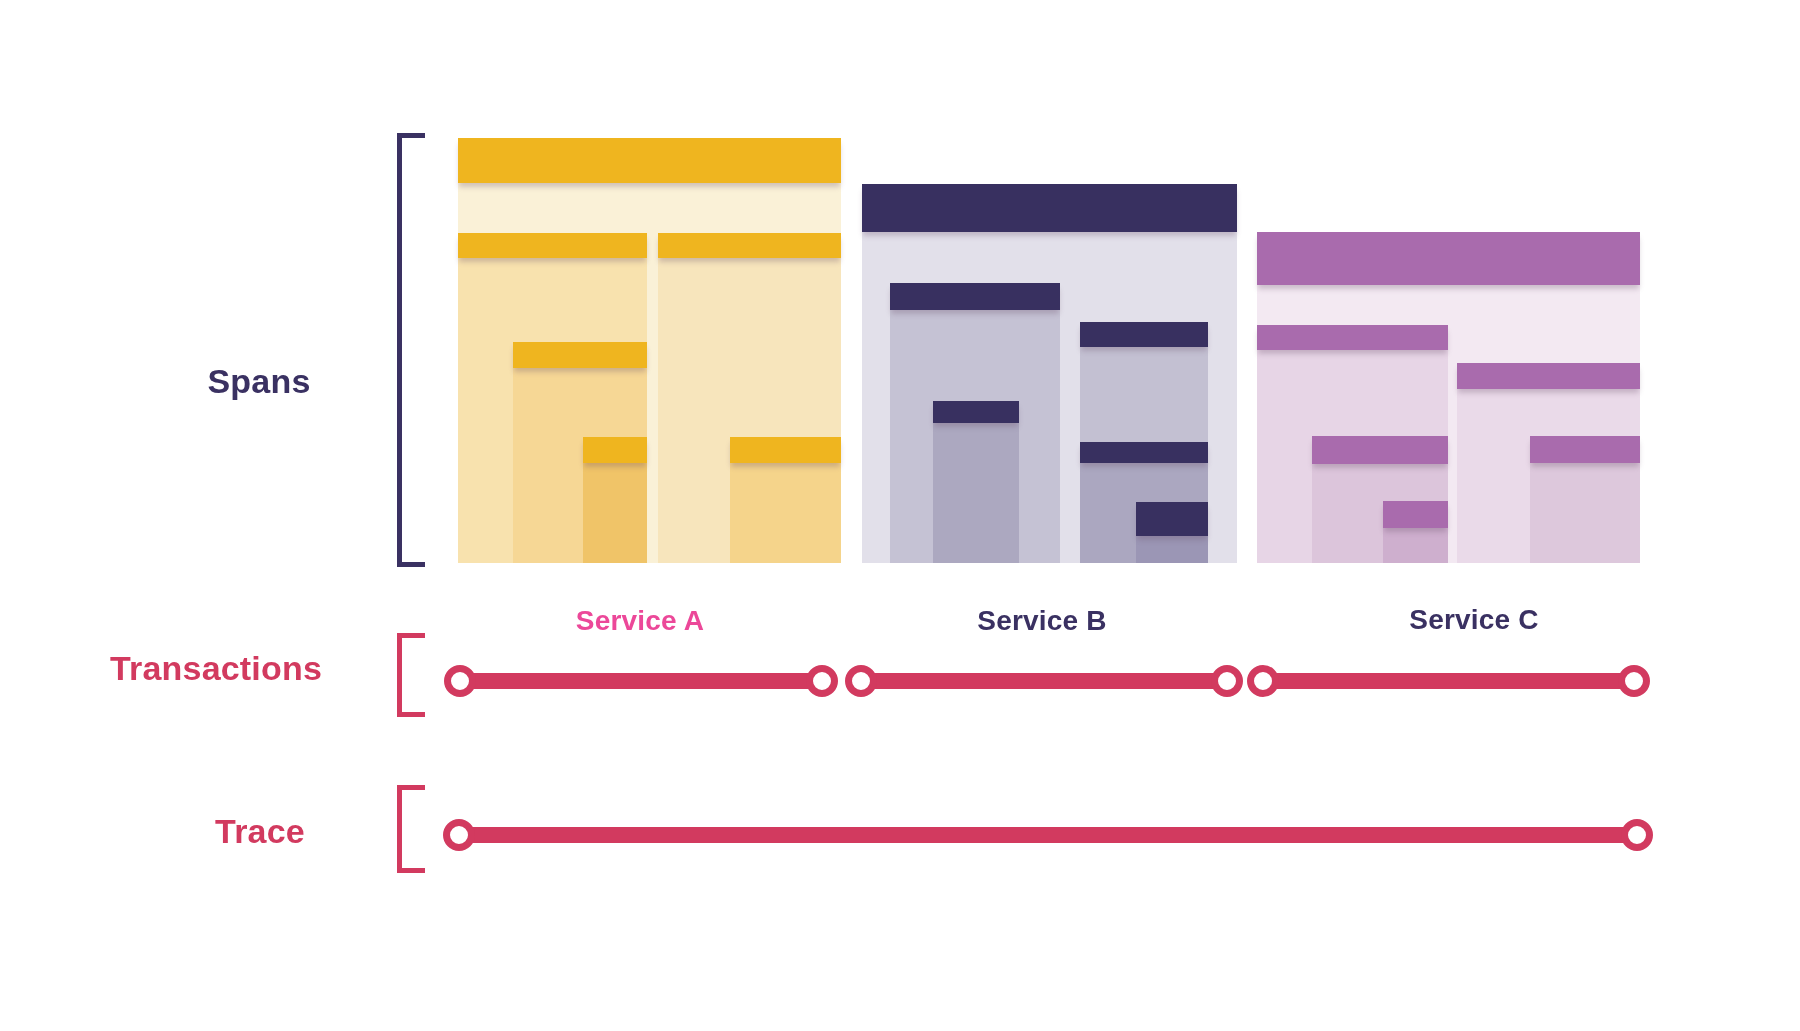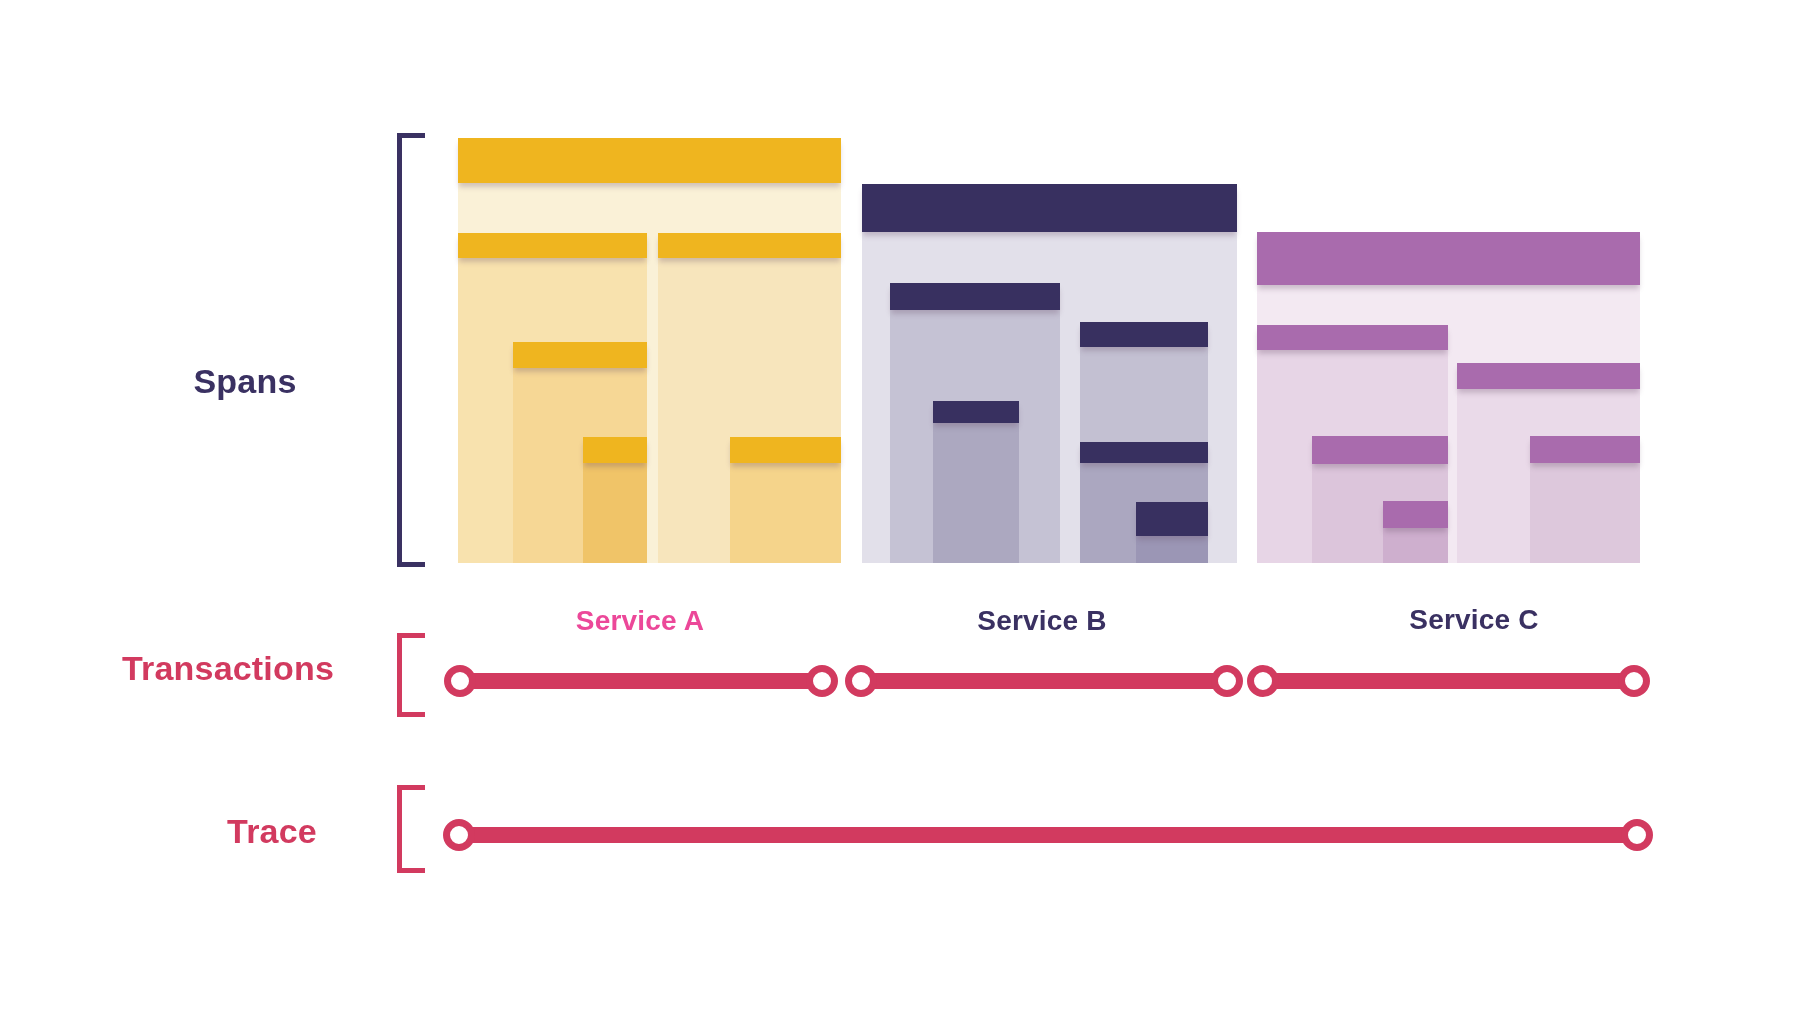--- a/index.html
+++ b/index.html
@@ -38,23 +38,23 @@
     width:18px;height:18px;
     border:7px solid;
     border-radius:50%;
     background:#ffffff;
   }
 </style>
 </head>
 <body>
 
 <div id="canvas">
-  <div class="lbl side" style="left: 245px; top: 381px; color: rgb(58, 49, 98);">Spans</div>
-  <div class="lbl side" style="left: 228px; top: 668px; color: rgb(210, 58, 95);">Transactions</div>
-  <div class="lbl side" style="left: 272px; top: 831px; color: rgb(210, 58, 95);">Trace</div>
+  <div class="lbl side" style="left: 259px; top: 381px; color: rgb(58, 49, 98);">Spans</div>
+  <div class="lbl side" style="left: 216px; top: 668px; color: rgb(210, 58, 95);">Transactions</div>
+  <div class="lbl side" style="left: 260px; top: 831px; color: rgb(210, 58, 95);">Trace</div>
   <div class="lbl svc" style="left: 640px; top: 621px; color: #ec4899;">Service A</div>
   <div class="lbl svc" style="left: 1042px; top: 621px; color: rgb(58, 49, 98); text-align: center;">Service B</div>
   <div class="lbl svc" style="left: 1474px; top: 620px; color: rgb(58, 49, 98);">Service C</div>
 <div class="span-body" style="left: 458px; top: 183px; width: 383px; height: 380px; background: rgb(250, 241, 215);"></div>
     <div class="span-header" style="left: 458px; top: 138px; width: 383px; height: 45px; background: rgb(239, 181, 31);"></div>
     <div class="span-body" style="left: 458px; top: 258px; width: 189px; height: 305px; background: rgb(248, 226, 174);"></div>
     <div class="span-header" style="left: 458px; top: 233px; width: 189px; height: 25px; background: rgb(239, 181, 31);"></div>
     <div class="span-body" style="left: 513px; top: 368px; width: 134px; height: 195px; background: rgb(246, 215, 149);"></div>
     <div class="span-header" style="left: 513px; top: 342px; width: 134px; height: 26px; background: rgb(239, 181, 31);"></div>
     <div class="span-body" style="left: 583px; top: 463px; width: 64px; height: 100px; background: rgb(240, 196, 104);"></div>

